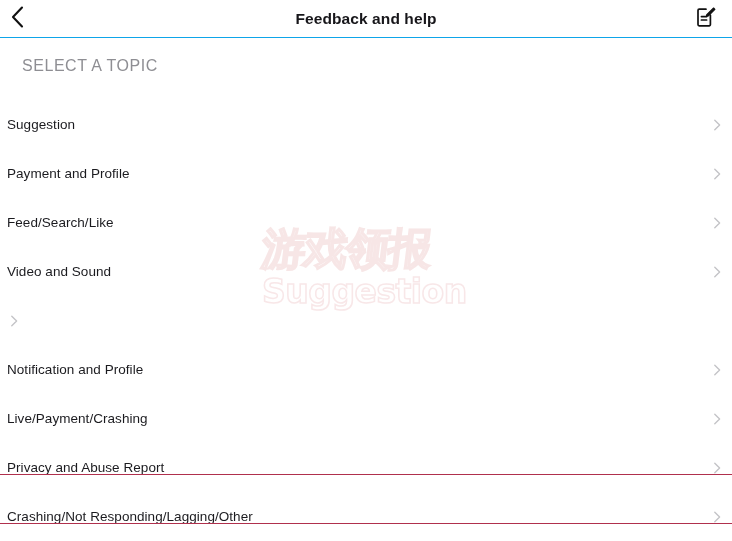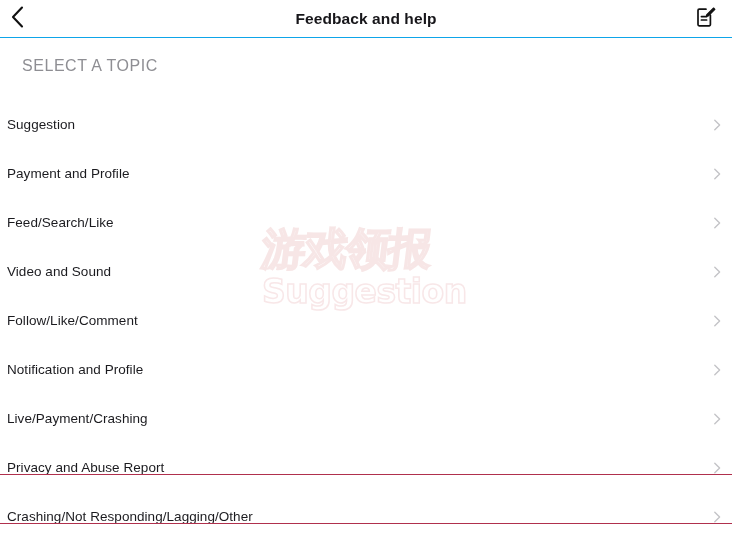--- a/index.html
+++ b/index.html
@@ -231,21 +231,20 @@
     <div class="topic-row">
       <span class="topic-label">Video and Sound</span>
       <span class="chev">
         <svg width="14" height="14" viewBox="0 0 14 14" fill="none" xmlns="http://www.w3.org/2000/svg">
           <path d="M4.8 2.2 L9.6 7 L4.8 11.8" stroke="#b9b9bd" stroke-width="1.35" stroke-linecap="round" stroke-linejoin="round" fill="none"></path>
         </svg>
       </span>
     </div>
 
     <div class="topic-row">
-      <span class="topic-label">Follow/Like/Comment</span>
       <span class="chev">
         <svg width="14" height="14" viewBox="0 0 14 14" fill="none" xmlns="http://www.w3.org/2000/svg">
           <path d="M4.8 2.2 L9.6 7 L4.8 11.8" stroke="#b9b9bd" stroke-width="1.35" stroke-linecap="round" stroke-linejoin="round" fill="none"></path>
         </svg>
       </span>
     </div>
 
     <div class="topic-row">
       <span class="topic-label">Notification and Profile</span>
       <span class="chev">

